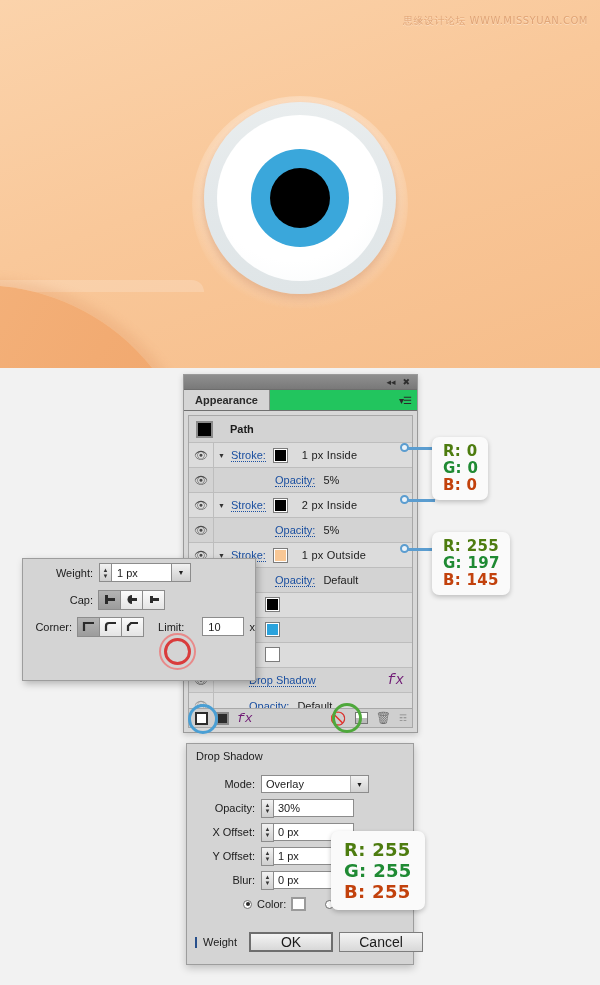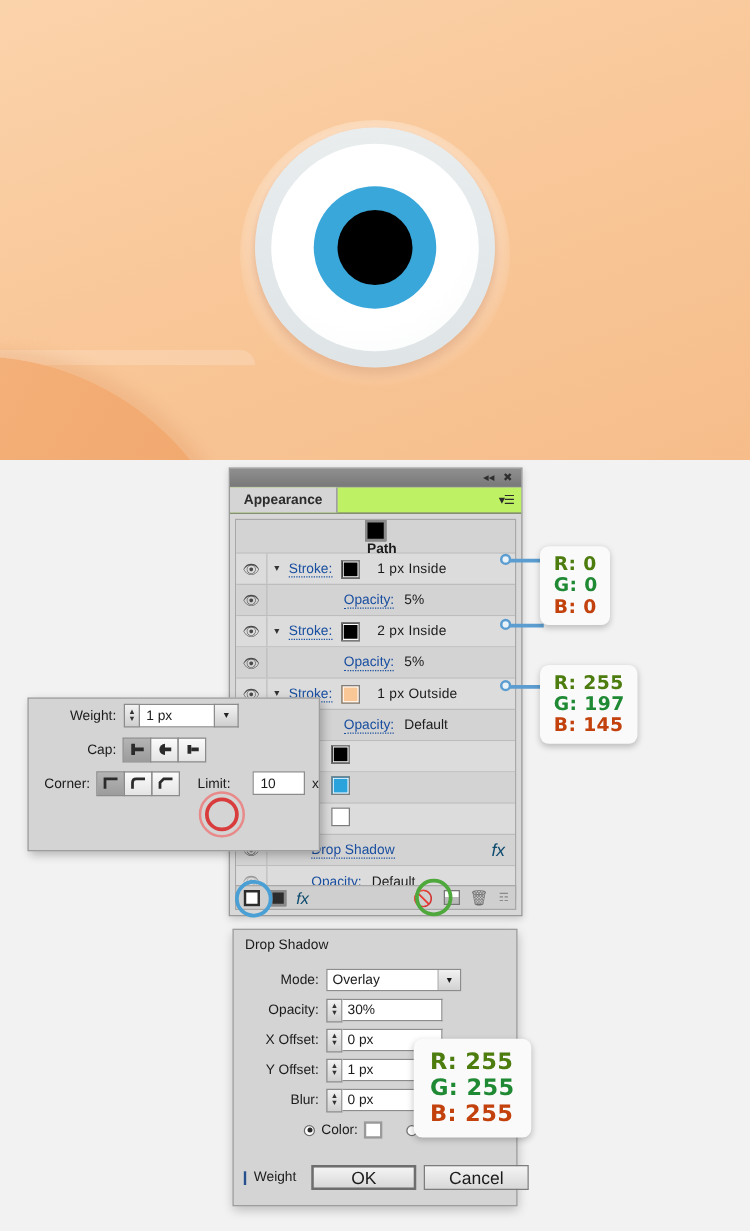--- a/index.html
+++ b/index.html
@@ -84,21 +84,21 @@
     font-size:11px; color:#1b1b1b;
   }
   #panel-titlebar {
     height:15px; background:linear-gradient(180deg,#8f8f8f,#797979);
     border-bottom:1px solid #6d6d6d;
     display:flex; align-items:center; justify-content:flex-end; gap:7px;
     padding-right:7px;
   }
   #panel-titlebar .tb-icon { color:#2e2e2e; font-size:9px; line-height:1; cursor:pointer; }
   #panel-tabrow {
-    height:21px; background:#bef264;
+    height:21px; background:#22c55e;
     display:flex; align-items:stretch;
     border-bottom:1px solid #707070;
     gap:16px;
   }
   #panel-tab {
     background:#d5d5d5; padding:0 11px;
     display:flex; align-items:center;
     font-weight:bold; font-size:11px; color:#2b2b2b;
     border-right:1px solid #8d8d8d;
   }
@@ -123,23 +123,23 @@
     cursor:pointer;
   }
   .swatch {
     width:15px; height:15px; border:1px solid #7c7c7c; background:#fff;
     display:inline-block; box-shadow:inset 0 0 0 1px #fff;
   }
   .c-sw { width:30px; display:flex; align-items:center; justify-content:center; }
   .c-val { flex:1; padding-left:6px; letter-spacing:.2px; }
   .eye-glyph { font-size:11px; color:#4a4a4a; }
   .eye-glyph.dim { opacity:.45; }
-  .fx-glyph { font-style:italic; font-family:Liberation Sans, sans-serif; font-size:14px; padding-right:8px; color:#0c4a6e; }
-
-  #row-path { height:27px; background:#d3d3d3;flex-direction:column; }
+  .fx-glyph { font-style:italic; font-family:Liberation Mono, monospace; font-size:14px; padding-right:8px; color:#701a75; }
+
+  #row-path { height:27px; background:#d3d3d3; }
   #row-path .c-eye { border-right:none; width:31px; }
   #row-path .path-sw { width:17px; height:17px; border:2px solid #8a8a8a; background:#000; }
   #row-path .title { font-weight:bold; padding-left:10px; }
 
   #panel-footer {
     position:absolute; left:4px; right:4px; bottom:4px; height:20px;
     background:#cfcfcf; border:1px solid #a8a8a8;
     display:flex; align-items:center; padding:0 6px; gap:8px;
   }
   #panel-footer .spacer { flex:1; }
@@ -256,20 +256,21 @@
 
   <div id="eye-wrap">
     <div class="eye-layer" id="eye-glow"></div>
     <div class="eye-layer" id="eye-shadow"></div>
     <div class="eye-layer" id="eye-ring"></div>
     <div class="eye-layer" id="eye-white"></div>
     <div class="eye-layer" id="eye-iris"></div>
     <div class="eye-layer" id="eye-pupil"></div>
   </div>
 
+  <div class="watermark">思缘设计论坛 WWW.MISSYUAN.COM</div>
 </div>
 
 <div id="appearance-panel">
 
   <div id="panel-titlebar">
     <span class="tb-icon">◂◂</span>
     <span class="tb-icon">✖</span>
   </div>
 
   <div id="panel-tabrow">

